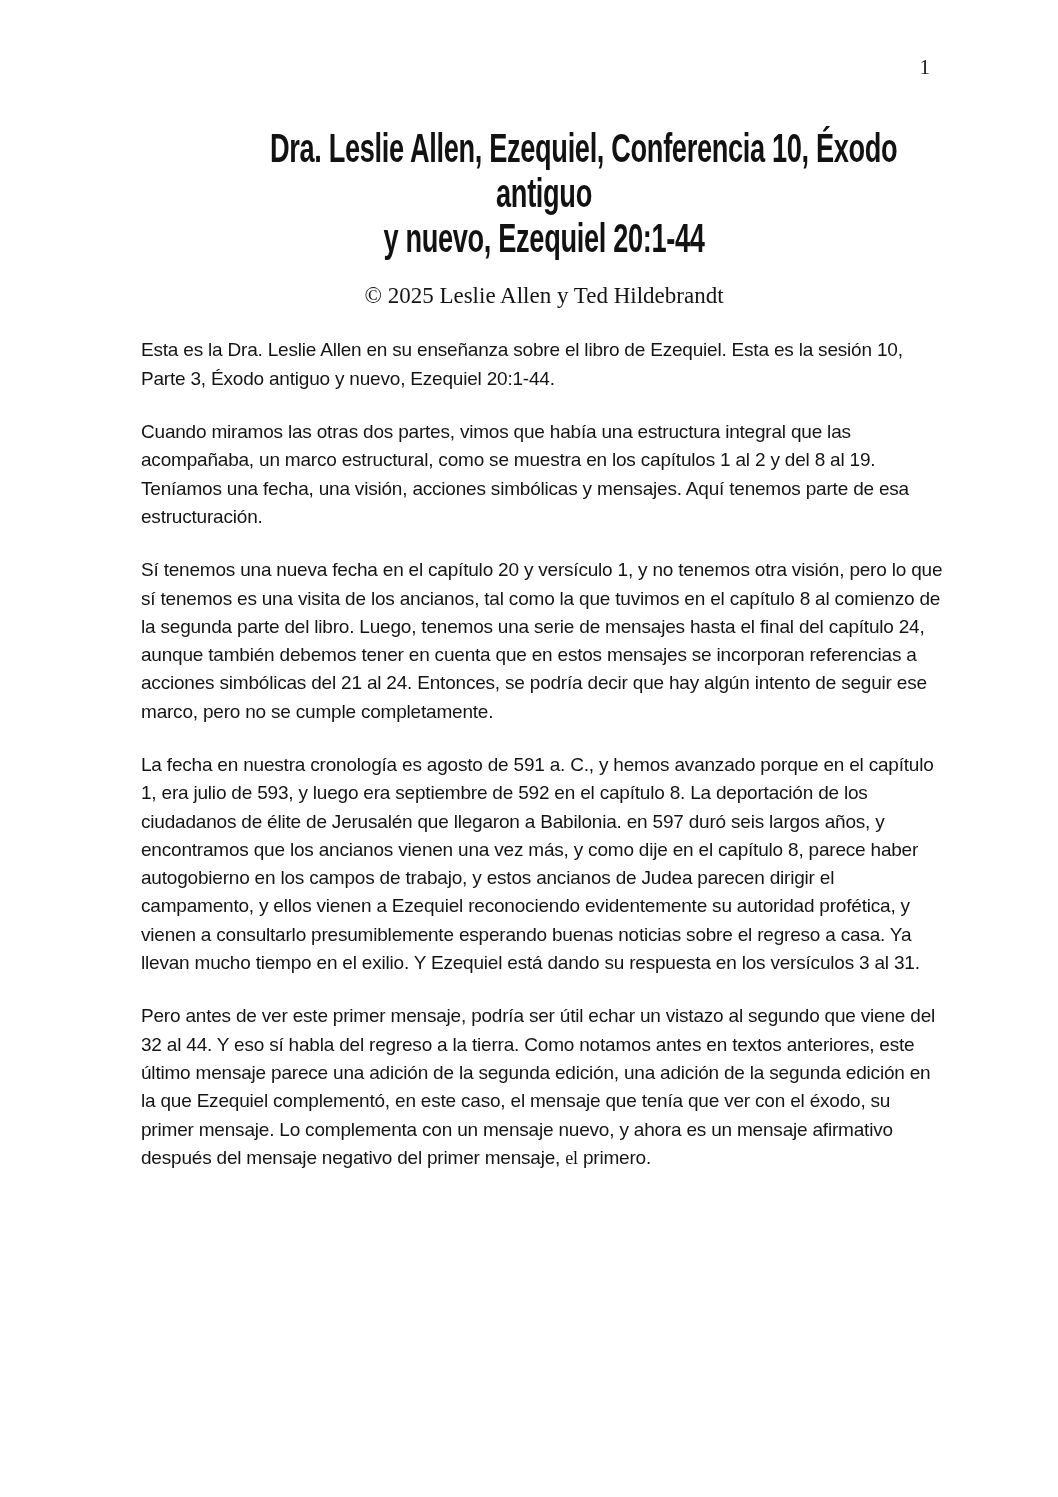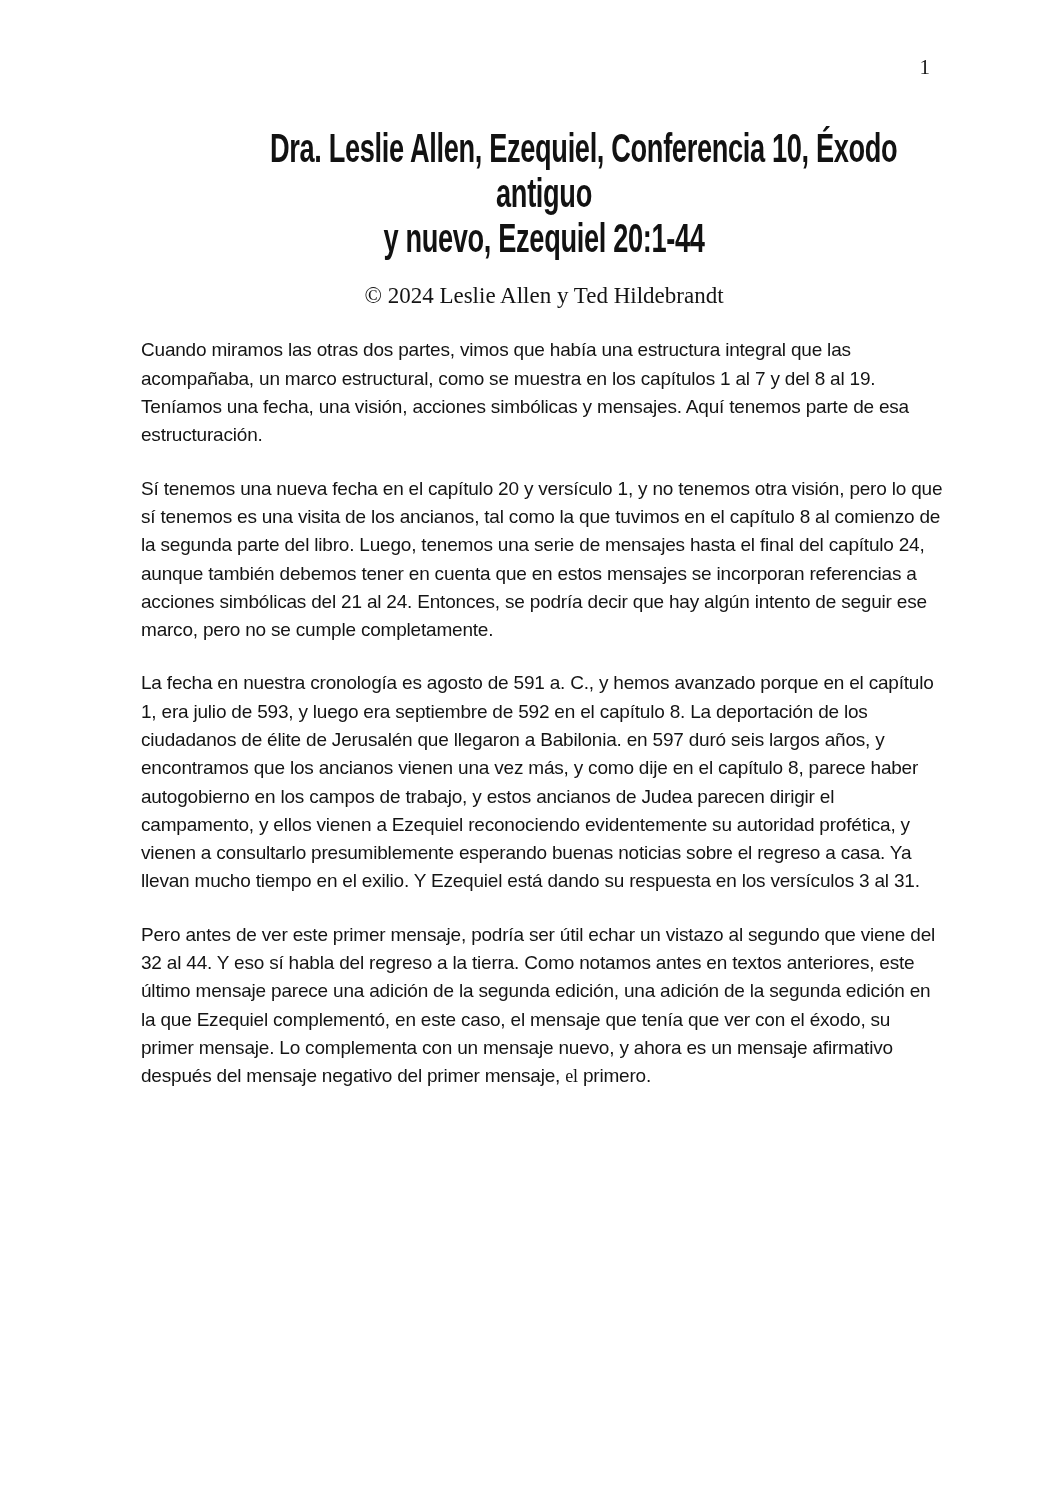--- a/index.html
+++ b/index.html
@@ -82,23 +82,24 @@
   <div class="page-number">1</div>
 
   <div class="content">
 
     <h1 class="title-block">
       <span class="title-line">Dra. Leslie Allen, Ezequiel, Conferencia 10, Éxodo</span>
       <span class="title-line">antiguo</span>
       <span class="title-line">y nuevo, Ezequiel 20:1-44</span>
     </h1>
 
-    <div class="copyright-line">© 2024 Leslie Allen y Ted Hildebrandt</div>
+    <div class="copyright-line">© 2025 Leslie Allen y Ted Hildebrandt</div>
 
     <div class="body-text">
-      <p>Cuando miramos las otras dos partes, vimos que había una estructura integral que las acompañaba, un marco estructural, como se muestra en los capítulos 1 al 7 y del 8 al 19. Teníamos una fecha, una visión, acciones simbólicas y mensajes. Aquí tenemos parte de esa estructuración.</p>
+      <p>Esta es la Dra. Leslie Allen en su enseñanza sobre el libro de Ezequiel. Esta es la sesión 10, Parte 3, Éxodo antiguo y nuevo, Ezequiel 20:1-44.</p>
+      <p>Cuando miramos las otras dos partes, vimos que había una estructura integral que las acompañaba, un marco estructural, como se muestra en los capítulos 1 al 2 y del 8 al 19. Teníamos una fecha, una visión, acciones simbólicas y mensajes. Aquí tenemos parte de esa estructuración.</p>
       <p>Sí tenemos una nueva fecha en el capítulo 20 y versículo 1, y no tenemos otra visión, pero lo que sí tenemos es una visita de los ancianos, tal como la que tuvimos en el capítulo 8 al comienzo de la segunda parte del libro. Luego, tenemos una serie de mensajes hasta el final del capítulo 24, aunque también debemos tener en cuenta que en estos mensajes se incorporan referencias a acciones simbólicas del 21 al 24. Entonces, se podría decir que hay algún intento de seguir ese marco, pero no se cumple completamente.</p>
       <p>La fecha en nuestra cronología es agosto de 591 a. C., y hemos avanzado porque en el capítulo 1, era julio de 593, y luego era septiembre de 592 en el capítulo 8. La deportación de los ciudadanos de élite de Jerusalén que llegaron a Babilonia. en 597 duró seis largos años, y encontramos que los ancianos vienen una vez más, y como dije en el capítulo 8, parece haber autogobierno en los campos de trabajo, y estos ancianos de Judea parecen dirigir el campamento, y ellos vienen a Ezequiel reconociendo evidentemente su autoridad profética, y vienen a consultarlo presumiblemente esperando buenas noticias sobre el regreso a casa. Ya llevan mucho tiempo en el exilio. Y Ezequiel está dando su respuesta en los versículos 3 al 31.</p>
       <p><span>Pero antes de ver este primer mensaje, podría ser útil echar un vistazo al segundo que viene del 32 al 44. Y eso sí habla del regreso a la tierra. Como notamos antes en textos anteriores, este último mensaje parece una adición de la segunda edición, una adición de la segunda edición en la que Ezequiel complementó, en este caso, el mensaje que tenía que ver con el éxodo, su primer mensaje. Lo complementa con un mensaje nuevo, y ahora es un mensaje afirmativo después del mensaje negativo del primer mensaje, </span><span class="serif-word">el</span><span> primero.</span></p>
     </div>
 
   </div>
 </div>
 
 </body></html>

